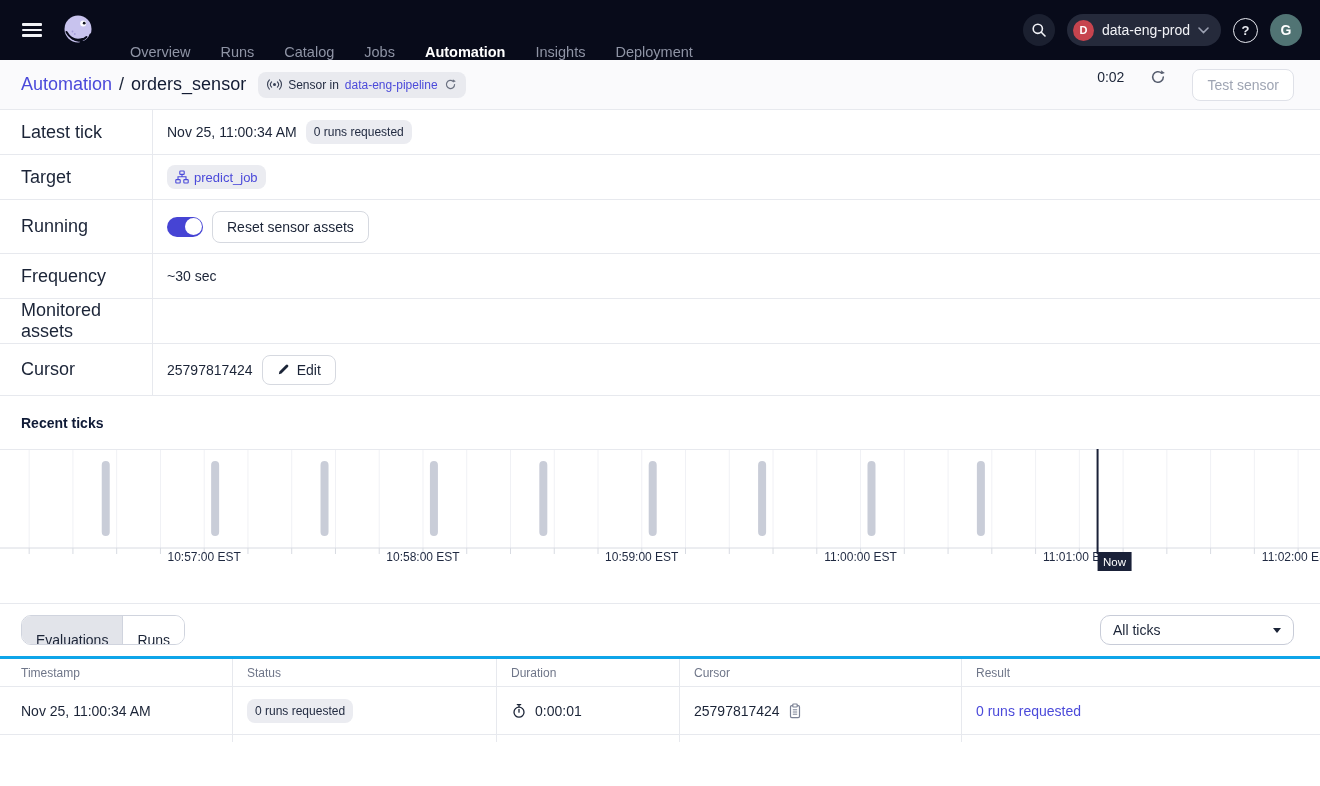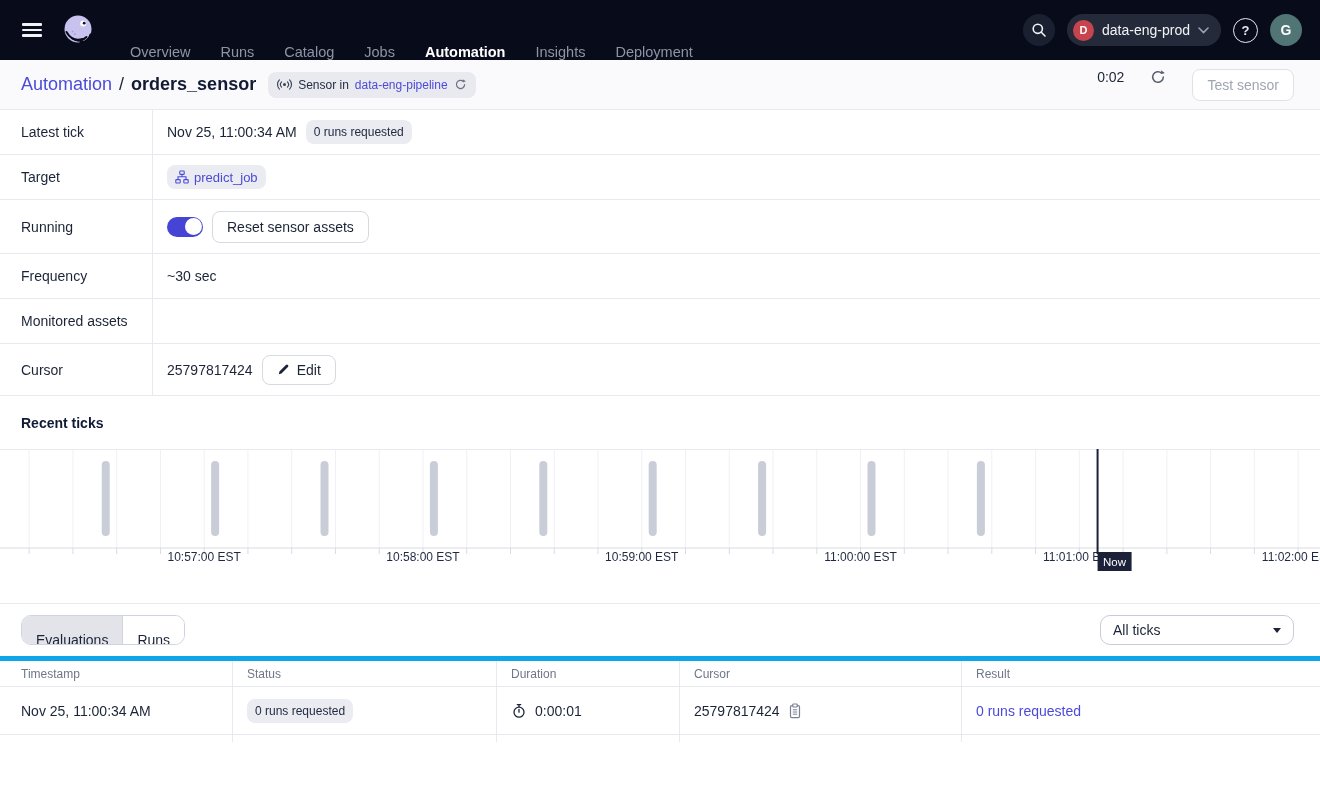--- a/index.html
+++ b/index.html
@@ -19,34 +19,34 @@
   .deploy-pill { height: 32px; border-radius: 16px; background: #252A3B; display: flex; align-items: center; gap: 8px; padding: 0 12px 0 6px; cursor: pointer; }
   .deploy-avatar { width: 21px; height: 21px; border-radius: 50%; background: #C7444E; color: #fff; font-size: 11px; font-weight: 700; display: flex; align-items: center; justify-content: center; }
   .deploy-pill .dp-label { color: #F2F3F7; font-size: 14px; }
   .help-btn { width: 25px; height: 25px; border-radius: 50%; border: 1.8px solid #E7E9F0; color: #E7E9F0; font-size: 13px; font-weight: 700; display: flex; align-items: center; justify-content: center; cursor: pointer; }
   .user-avatar { width: 32px; height: 32px; border-radius: 50%; background: #517474; color: #fff; font-size: 14px; font-weight: 700; display: flex; align-items: center; justify-content: center; cursor: pointer; }
 
   
   .page-header { height: 50px; background: #FAFAFC; border-bottom: 1px solid #E7E9EE; display: flex; align-items: center; padding: 0 26px 0 21px; }
   .crumb-root { color: #4B4ADA; font-size: 18px; text-decoration: none; cursor: pointer; }
   .crumb-sep { font-size: 18px; margin: 0 7px; color: #1B2437; }
-  .crumb-title { font-size: 18px; font-weight: 700; color: #121B33; }
+  .crumb-title { font-size: 18px; font-weight: 400; color: #121B33; }
   .type-badge { margin-left: 12px; height: 26px; background: #E9EAEF; border-radius: 8px; display: flex; align-items: center; gap: 6px; padding: 0 9px; font-size: 12px; color: #232C42; }
   .type-badge a { color: #4B4ADA; text-decoration: none; cursor: pointer; }
   .header-right { margin-left: auto; display: flex; align-items: flex-start; gap: 26px; }
   .countdown { font-size: 14px; color: #1B2437; }
   .icon-btn { background: none; border: none; cursor: pointer; display: flex; align-items: center; padding: 0; }
   .btn { height: 32px; border-radius: 8px; border: 1px solid #D6D9E0; background: #fff; font-size: 14px; font-family: inherit; padding: 0 14px; cursor: pointer; display: inline-flex; align-items: center; gap: 7px; color: #1B2437; }
   .btn.disabled { color: #9FA5B3; border-color: #DFE1E8; cursor: default; }
 
   
   .prop-row { display: flex; border-bottom: 1px solid #E7E9EE; height: 45px; }
   .prop-row.tall { height: 54px; }
   .prop-row.med { height: 52px; }
-  .prop-label { width: 153px; flex-shrink: 0; border-right: 1px solid #E7E9EE; display: flex; align-items: center; padding-left: 21px; font-size: 14px; color: #1B2437; }
+  .prop-label { width: 153px; flex-shrink: 0; border-right: 1px solid #E7E9EE; display: flex; align-items: center; padding-left: 21px; font-size: 18px; color: #1B2437; }
   .prop-value { display: flex; align-items: center; gap: 9px; padding-left: 14px; font-size: 14px; }
   .pill { height: 24px; background: #EBECF1; border-radius: 8px; display: inline-flex; align-items: center; gap: 5px; padding: 0 8px; font-size: 12px; color: #232C42; }
   .pill a { color: #4B4ADA; text-decoration: none; font-size: 13px; cursor: pointer; }
   .link { color: #4B4ADA; text-decoration: none; cursor: pointer; }
   .toggle { width: 36px; height: 20px; border-radius: 10px; background: #4644D4; position: relative; cursor: pointer; flex-shrink: 0; display: none; }
   .toggle.on { display: block; }
   .toggle .knob { position: absolute; top: 1.5px; right: 1.5px; width: 17px; height: 17px; border-radius: 50%; background: #fff; }
   .asset-link { display: flex; align-items: center; gap: 8px; color: #4B4ADA; text-decoration: none; font-size: 14px; cursor: pointer; }
 
   
@@ -57,21 +57,21 @@
   .spacer27 { height: 27px; }
   .tabs-bar { height: 53px; border-top: 1px solid #E7E9EE; display: flex; align-items: center; padding: 0 26px 0 21px; }
   .seg { display: inline-flex; height: 30px; border: 1px solid #D0D4DE; border-radius: 10px; overflow: hidden; background: #fff; }
   .seg button { border: none; background: #fff; font-family: inherit; font-size: 14px; color: #1B2437; padding: 16px 14px; cursor: pointer; }
   .seg button.active { background: #E2E4EA; border-right: 1px solid #D0D4DE; }
   .dropdown { margin-left: auto; width: 194px; height: 30px; border: 1px solid #C8CCD8; border-radius: 10px; background: #fff; display: flex; align-items: center; justify-content: space-between; padding: 0 12px; font-size: 14px; cursor: pointer; }
   .caret { width: 0; height: 0; border-left: 4.5px solid transparent; border-right: 4.5px solid transparent; border-top: 5.5px solid #1B2437; }
 
   
   .t-grid { display: grid; grid-template-columns: 233px 264px 183px 282px 1fr; }
-  .t-head { height: 31px; border-top: 5px solid #0ea5e9; border-bottom: 1px solid #E7E9EE; }
+  .t-head { height: 31px; border-top: 3px solid #0ea5e9; border-bottom: 1px solid #E7E9EE; }
   .t-head > div { display: flex; align-items: center; padding-left: 14px; font-size: 12px; color: #6F7689; border-right: 1px solid #E7E9EE; }
   .t-head > div:first-child { padding-left: 21px; }
   .t-head > div:last-child { border-right: none; }
   .t-row { height: 48px; border-bottom: 1px solid #E7E9EE; }
   .t-row > div { display: flex; align-items: center; gap: 8px; padding-left: 14px; font-size: 14px; border-right: 1px solid #E7E9EE; }
   .t-row > div:first-child { padding-left: 21px; }
   .t-row > div:last-child { border-right: none; }
   .t-row.partial { height: 7px; border-bottom: none; }
   .t-row.partial > div { padding: 0; }
 </style>

